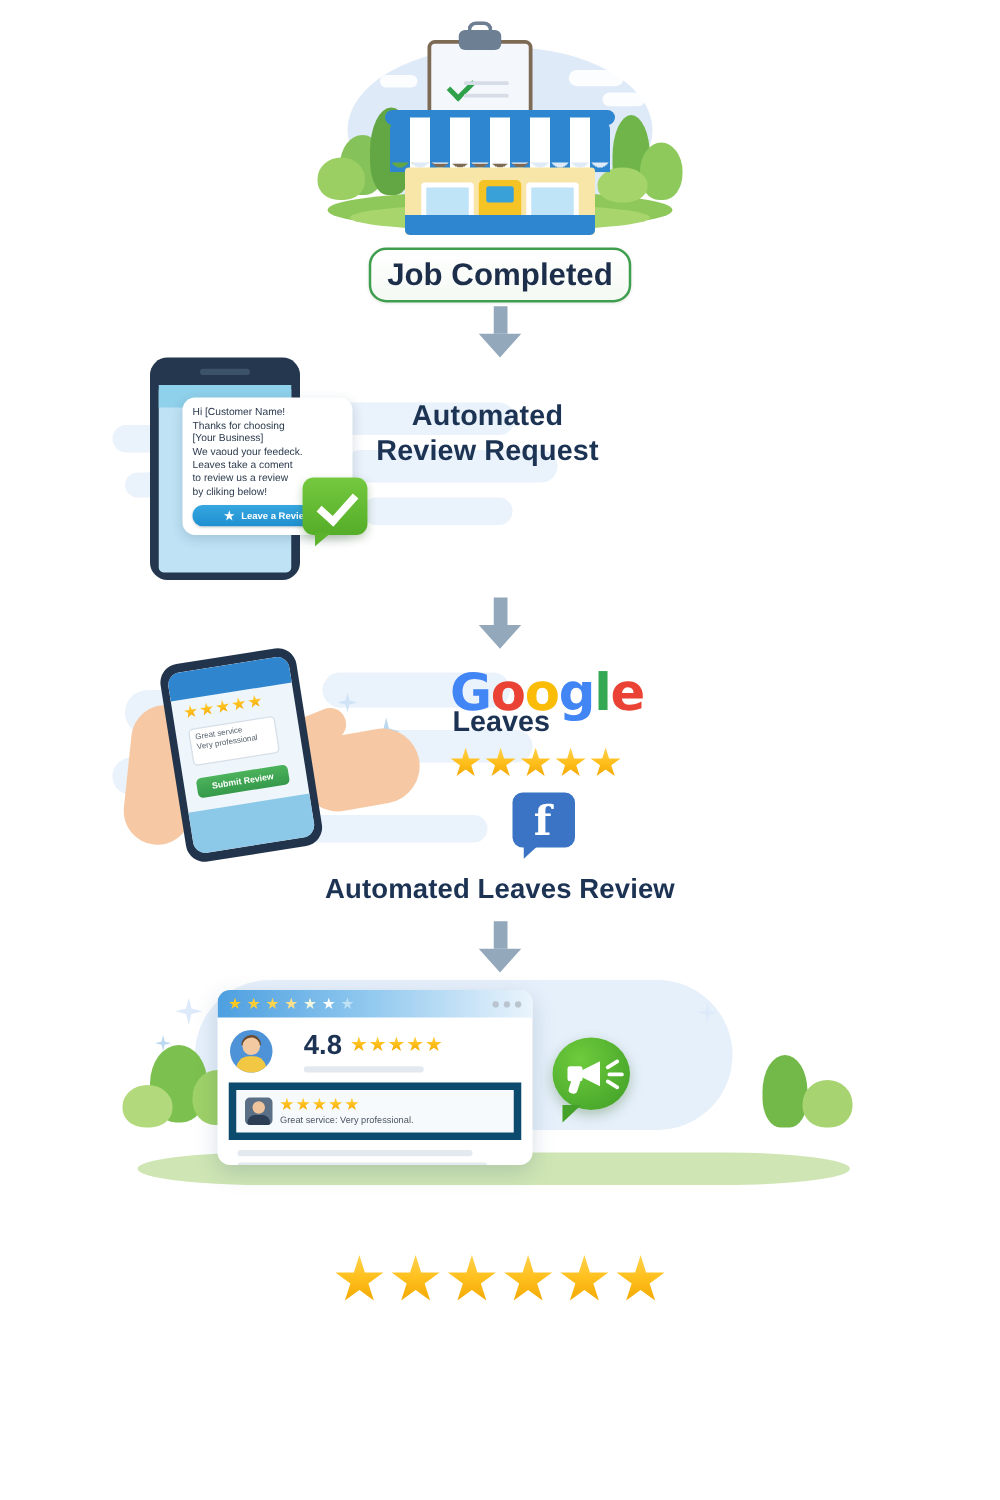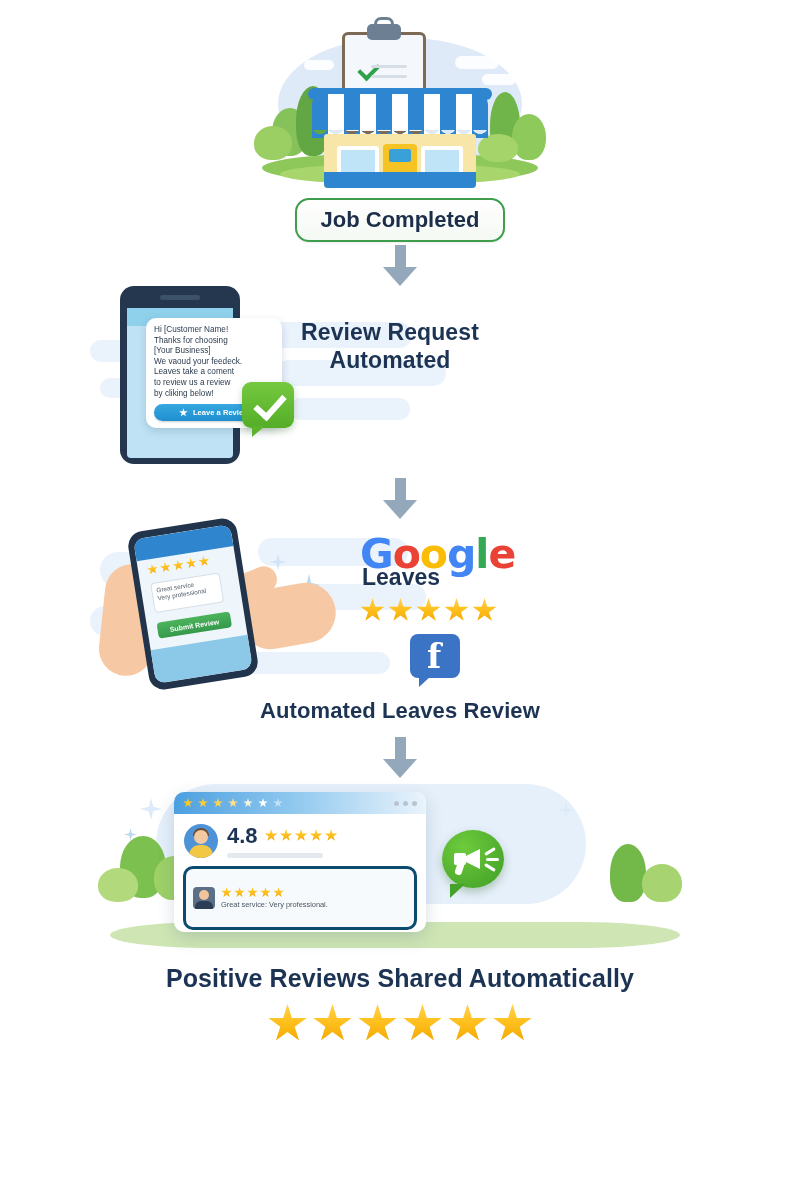--- a/index.html
+++ b/index.html
@@ -105,21 +105,21 @@
   .card{position:absolute;left:84px;top:20px;width:252px;height:140px;background:#fff;border-radius:10px;box-shadow:0 6px 18px rgba(40,70,110,.18);overflow:hidden;}
   .cardbar{height:22px;background:linear-gradient(90deg,#4d9fe0 0%,#8cc6ee 45%,#eaf4fc 100%);display:flex;align-items:center;padding:0 9px;gap:6px;}
   .dots{margin-left:auto;display:flex;gap:4px;}
   .dots i{width:5px;height:5px;background:#b9c4cf;border-radius:50%;display:block;}
   .avatar{width:34px;height:34px;border-radius:50%;background:#4e92d8;position:relative;overflow:hidden;flex:none;}
   .avatar .head{position:absolute;left:10px;top:6px;width:14px;height:14px;background:#f3c9a2;border-radius:50%;}
   .avatar .hair{position:absolute;left:9px;top:4px;width:16px;height:8px;background:#6b4a2f;border-radius:8px 8px 0 0;}
   .avatar .body{position:absolute;left:5px;top:21px;width:24px;height:16px;background:#f2c744;border-radius:10px 10px 0 0;}
   .rating{font-size:22px;font-weight:bold;color:#1c3354;line-height:22px;}
   .greyline{background:#e4e9ef;border-radius:3px;height:5px;}
-  .revrow{margin:8px 9px 0;background:#f7fafc;border:3px solid #0c4a6e;border-radius:10px;padding:18px 7px;display:flex;gap:6px;}
+  .revrow{margin:8px 9px 0;background:#f7fafc;border:6px solid #0c4a6e;border-radius:0;padding:6px 7px;display:flex;gap:6px;}
   .mini{width:22px;height:22px;border-radius:4px;background:#5b6f86;flex:none;position:relative;overflow:hidden;}
   .mini .h{position:absolute;left:6px;top:3px;width:10px;height:10px;background:#f0c49c;border-radius:50%;}
   .mini .b{position:absolute;left:2px;top:14px;width:18px;height:10px;background:#2c3e55;border-radius:6px 6px 0 0;}
   .revtext{font-size:7.4px;color:#4a5563;margin-top:2px;}
   .megaph{position:absolute;left:352px;top:58px;width:62px;height:58px;background:radial-gradient(circle at 35% 30%,#6ecb3c,#3f9e27);border-radius:50%;box-shadow:0 4px 10px rgba(40,90,20,.3);}
   .megaph:after{content:"";position:absolute;left:8px;bottom:-10px;width:0;height:0;border-top:14px solid #44a22a;border-right:15px solid transparent;}
   .mhorn{position:absolute;left:18px;top:19px;width:0;height:0;border-top:10px solid transparent;border-bottom:10px solid transparent;border-right:20px solid #ffffff;}
   .mbody{position:absolute;left:12px;top:23px;width:12px;height:12px;background:#fff;border-radius:2px;}
   .mhand{position:absolute;left:14px;top:32px;width:7px;height:13px;background:#fff;border-radius:3px;transform:rotate(18deg);}
   .mray{position:absolute;background:#fff;height:3px;border-radius:2px;}
@@ -167,21 +167,21 @@
       <div class="shopbody">
         <div class="win" style="left:13px;"></div>
         <div class="win" style="right:13px;"></div>
         <div class="door">
             <div class="glass"></div>
           </div>
       </div>
       <div class="shopbase"></div>
     </div>
 
-    <div class="pill" style="width:210px;height:44px;font-size:22px;margin-top:8px;">
+    <div class="pill" style="width:210px;height:44px;font-size:25px;margin-top:8px;">
       <span>Job Completed</span>
     </div>
   </div>
 
   <div class="arrow" style="top:245px;">
     <div class="shaft"></div>
     <div class="head"></div>
   </div>
 
   <div class="stage" id="s2">
@@ -210,22 +210,22 @@
           <span class="star" style="width:9px;height:9px;background:#fff;"></span>
           <span>Leave a Review</span>
         </div>
       </div>
 
       <div class="checkbub">
         <div class="mk"></div>
       </div>
 
       <div class="s2title caption">
+        <div>Automated</div>
         <div>Review Request</div>
-        <div>Automated</div>
       </div>
     </div>
   </div>
 
   <div class="arrow" style="top:478px;">
     <div class="shaft"></div>
     <div class="head"></div>
   </div>
 
   <div class="stage" id="s3">
@@ -323,21 +323,21 @@
             <i></i>
             <i></i>
           </div>
         </div>
         <div style="display:flex;align-items:center;gap:9px;padding:10px 10px 0;">
           <div class="avatar">
             <div class="hair"></div>
             <div class="head"></div>
             <div class="body"></div>
           </div>
-          <div style="flex:1;">
+          <div style="flex:1;margin-left:16px;">
             <div style="display:flex;align-items:center;gap:7px;">
               <span class="rating">4.8</span>
               <span class="starrow" id="cardstars" style="gap:2px;">
                   <span class="star" style="width: 13px; height: 13px;"></span>
                   <span class="star" style="width: 13px; height: 13px;"></span>
                   <span class="star" style="width: 13px; height: 13px;"></span>
                   <span class="star" style="width: 13px; height: 13px;"></span>
                   <span class="star" style="width: 13px; height: 13px;"></span>
                 </span>
             </div>
@@ -368,23 +368,20 @@
         <div class="mhorn"></div>
         <div class="mbody"></div>
         <div class="mhand"></div>
         <div class="mray" style="left:42px;top:20px;width:12px;transform:rotate(-32deg);"></div>
         <div class="mray" style="left:44px;top:28px;width:13px;"></div>
         <div class="mray" style="left:42px;top:36px;width:12px;transform:rotate(32deg);"></div>
       </div>
     </div>
   </div>
 
-  <div class="stage" id="bottomcap">
-    <div class="caption" style="font-size:25px;">Positive Reviews Shared Automatically</div>
-  </div>
 
   <div class="stage" id="bigstars">
     <div class="starrow" id="bigstarrow" style="gap:5px;">
         <span class="star" style="width: 40px; height: 40px;"></span>
         <span class="star" style="width: 40px; height: 40px;"></span>
         <span class="star" style="width: 40px; height: 40px;"></span>
         <span class="star" style="width: 40px; height: 40px;"></span>
         <span class="star" style="width: 40px; height: 40px;"></span>
         <span class="star" style="width: 40px; height: 40px;"></span>
       </div>

